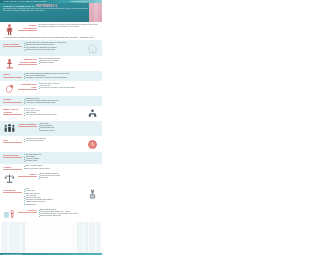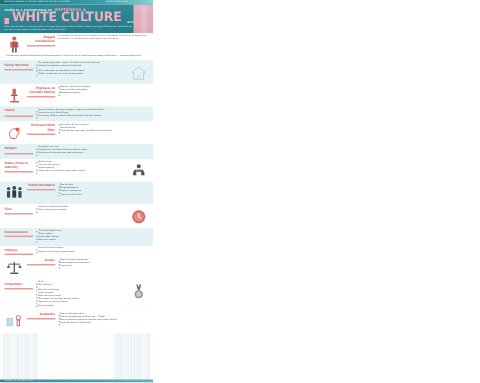--- a/index.html
+++ b/index.html
@@ -148,26 +148,20 @@
     <span class="tsl">NATIONAL MUSEUM OF AFRICAN AMERICAN HISTORY &amp; CULTURE</span>
     <span class="tsr">TALKING ABOUT RACE</span>
   </div>
 
   <div class="header">
     <div class="hdr-corner"></div>
     <div class="eyebrow">
       <span>ASPECTS &amp; ASSUMPTIONS OF</span>
       <span class="wht">WHITENESS &amp;</span>
     </div>
-    <div class="bigtitle">
-      <span class="tsq"></span>
-      <span class="wc">WHITE CULTURE</span>
-      <span class="inus">IN THE
-UNITED STATES</span>
-    </div>
     <div class="hdr-sub">White dominant culture, or whiteness, refers to the ways white people and their traditions, attitudes, and ways of life have been normalized over time and are now considered standard practices in the United States.</div>
   </div>
 
   <div class="band plain">
     <div class="row">
       <span class="icon">
         <svg viewBox="0 0 24 24">
           <circle cx="12" cy="5" r="2.6" fill="#c96a62"></circle>
           <path d="M8.4 8.6h7.2v7.6H8.4z" fill="#b8554e"></path>
           <path d="M7 9.2l1.6.6v6.2H7zM17 9.2l-1.6.6v6.2H17z" fill="#c96a62"></path>

